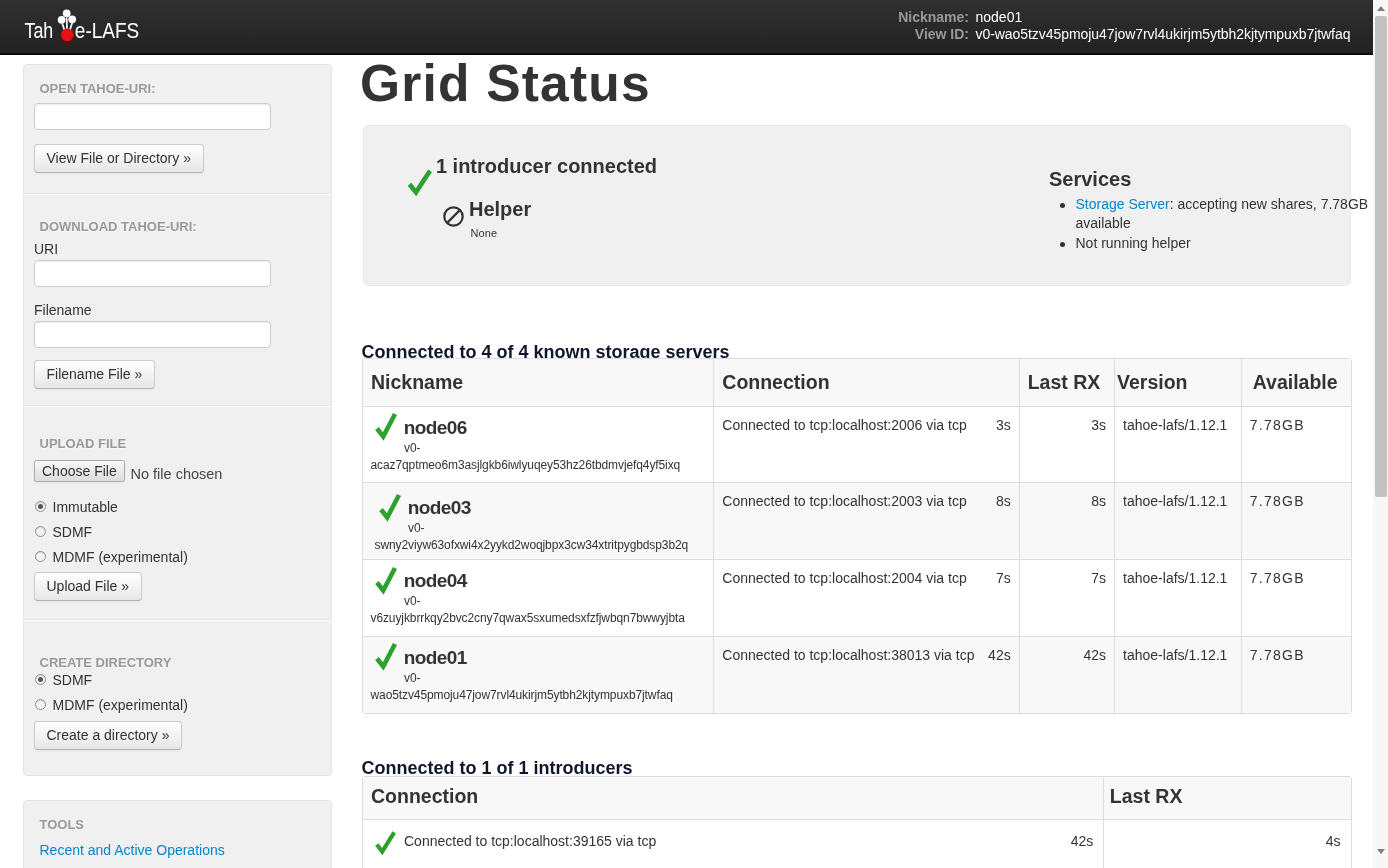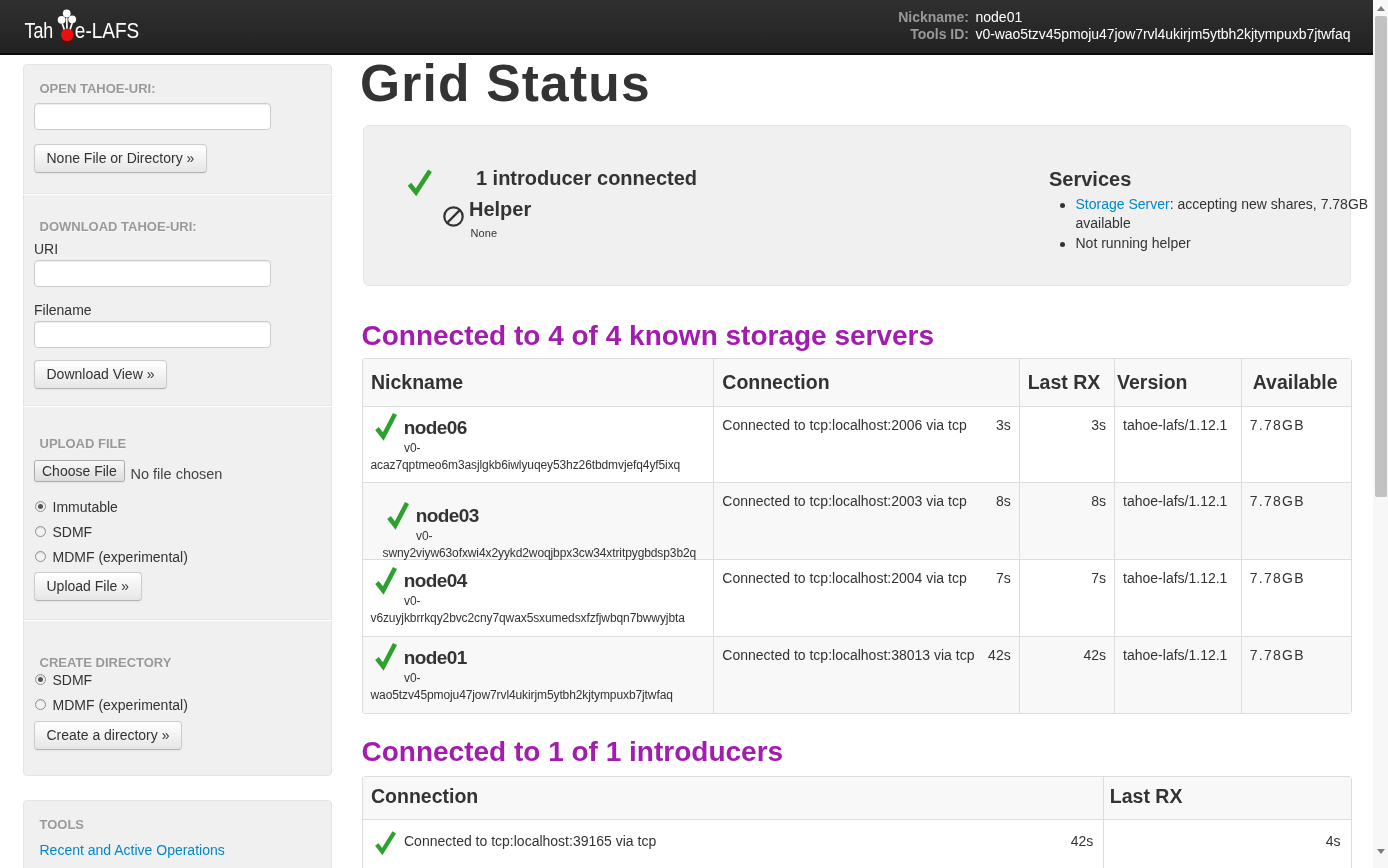--- a/index.html
+++ b/index.html
@@ -40,21 +40,21 @@
 a { color:#0088cc; text-decoration:none; }
 
 
 #h1 { position:absolute; left:360px; top:54.3px; font-size:51.5px; line-height:59px; letter-spacing:1.2px;
   font-weight:bold; color:#333; white-space:nowrap; }
 #hero { position:absolute; left:362.5px; top:125px; width:986px; height:158.5px;
   background:#f0f0f0; border:1px solid #e7e7e7; border-radius:6px; }
 .h20 { position:absolute; font-size:20px; font-weight:bold; line-height:24px; white-space:nowrap; }
 .t14 { position:absolute; font-size:14px; line-height:20px; white-space:nowrap; }
 .t11 { position:absolute; font-size:11px; line-height:14px; white-space:nowrap; }
-.sech { position:absolute; left:361.5px; font-size:28px; font-weight:bold; line-height:30px; white-space:nowrap; color:#a21caf; }
+.sech { position:absolute; left:361.5px; font-size:18px; font-weight:bold; line-height:30px; white-space:nowrap; color:#0f172a;margin-top:16px; }
 .bdot { position:absolute; width:5px; height:5px; border-radius:50%; background:#333; }
 
 
 table { position:absolute; border-collapse:separate; border-spacing:0; table-layout:fixed;
   border:1px solid #ddd; border-left:none; border-radius:4px; font-size:14px; }
 th, td { box-sizing:border-box; border-left:1px solid #ddd; vertical-align:top;
   padding:7.5px 8px 10px 8px; font-size:14px; line-height:20px; text-align:left; }
 th { font-size:19.5px; font-weight:bold; line-height:26px; background:#f8f8f8; padding-top:10px; }
 tbody td { border-top:1px solid #ddd; }
 tbody tr.alt td { background:#f8f8f8; }
@@ -84,35 +84,35 @@
     <line x1="43" y1="29" x2="38.2" y2="15.5" stroke="#fff" stroke-width="1.7"></line>
     <line x1="43.2" y1="29" x2="42.7" y2="9.5" stroke="#fff" stroke-width="1.7"></line>
     <line x1="43.5" y1="29" x2="48.2" y2="15" stroke="#fff" stroke-width="1.7"></line>
     <circle cx="43.3" cy="26.7" r="6.3" fill="#e81010"></circle>
     <circle cx="37.6" cy="11.8" r="3.9" fill="#fff"></circle>
     <circle cx="42.7" cy="5.3" r="3.9" fill="#fff"></circle>
     <circle cx="48.2" cy="11.3" r="3.9" fill="#fff"></circle>
   </svg>
   <div class="nvl" style="left:869px; top:8.5px;">Nickname:</div>
   <div class="nvv" style="left:975.5px; top:8.5px;">node01</div>
-  <div class="nvl" style="left:869px; top:25.5px;">Tools ID:</div>
+  <div class="nvl" style="left:869px; top:25.5px;">View ID:</div>
   <div class="nvv" style="left:975.5px; top:25.5px; letter-spacing:-0.06px;">v0-wao5tzv45pmoju47jow7rvl4ukirjm5ytbh2kjtympuxb7jtwfaq</div>
 </div>
 
 <div id="well1" class="well"></div>
 <div class="navhdr" style="top:81px;">Open Tahoe-URI:</div>
 <div class="ipt" style="top:103px;"></div>
-<div class="btn" style="top:144px;">None File or Directory »</div>
+<div class="btn" style="top:144px;">View File or Directory »</div>
 <div class="divider" style="top:193px; left:22.5px; width:309px;"></div>
 <div class="navhdr" style="top:218.5px;">Download Tahoe-URI:</div>
 <div class="flabel" style="top:239px;">URI</div>
 <div class="ipt" style="top:260px;"></div>
 <div class="flabel" style="top:299.8px;">Filename</div>
 <div class="ipt" style="top:320.5px;"></div>
-<div class="btn" style="top:360px;">Download View »</div>
+<div class="btn" style="top:360px;">Filename File »</div>
 <div class="divider" style="top:405px; left:22.5px; width:309px;"></div>
 <div class="navhdr" style="top:435.5px;">Upload File</div>
 <div class="btn" style="top:460px; left:33.5px; height:14px; padding:3px 7.5px; line-height:15px; border-radius:2.5px; border-color:#aaa; background:linear-gradient(#f8f8f8,#ddd);">Choose File</div>
 <div class="t14" style="left:130.5px; top:464px; font-size:14.5px; color:#454545;">No file chosen</div>
 <div class="radio on" style="top:500.5px;"></div>
 <div class="rlabel" style="top:496.5px;">Immutable</div>
 <div class="radio" style="top:525.5px;"></div>
 <div class="rlabel" style="top:521.5px;">SDMF</div>
 <div class="radio" style="top:551px;"></div>
 <div class="rlabel" style="top:547px;">MDMF (experimental)</div>
@@ -127,21 +127,21 @@
 
 <div id="well2" class="well"></div>
 <div class="navhdr" style="top:816.5px;">Tools</div>
 <div class="t14" style="left:39.5px; top:840px;"><a href="#">Recent and Active Operations</a></div>
 
 <div id="h1">Grid Status</div>
 <div id="hero"></div>
 <svg style="position:absolute; left:407px; top:167.5px;" width="26" height="30" viewBox="0 0 26 30">
   <path d="M2.5 16.3 L9 24.3 L23 2.8" fill="none" stroke="#2da12d" stroke-width="4.6"></path>
 </svg>
-<div class="h20" style="left:435.9px; top:166px;margin-left:40px;">1 introducer connected</div>
+<div class="h20" style="left:435.9px; top:154px;">1 introducer connected</div>
 <svg style="position:absolute; left:442.5px; top:206px;" width="21" height="21" viewBox="0 0 21 21">
   <circle cx="10.5" cy="10.5" r="9.2" fill="none" stroke="#333" stroke-width="2.2"></circle>
   <line x1="3.9" y1="17.1" x2="17.1" y2="3.9" stroke="#333" stroke-width="2.2"></line>
 </svg>
 <div class="h20" style="left:469px; top:197px;">Helper</div>
 <div class="t11" style="left:470.5px; top:226px; letter-spacing:0.1px;">None</div>
 <div class="h20" style="left:1049px; top:166.5px;">Services</div>
 <div class="bdot" style="left:1060px; top:203px;"></div>
 <div class="t14" style="left:1075.5px; top:194px;"><a href="#">Storage Server</a>: accepting new shares, 7.78GB</div>
 <div class="t14" style="left:1075.5px; top:213px;">available</div>
@@ -178,21 +178,21 @@
         <div class="nid" style="left:41px; top:34px;">v0-</div>
         <div class="nid" style="left:7.5px; top:51px;">acaz7qptmeo6m3asjlgkb6iwlyuqey53hz26tbdmvjefq4yf5ixq</div>
       </div>
           </td>
       <td><span class="rr">3s</span>Connected to tcp:localhost:2006 via tcp</td>
       <td style="text-align:right;">3s</td>
       <td>tahoe-lafs/1.12.1</td>
       <td style="letter-spacing:1.3px;">7.78GB</td>
     </tr>
     <tr class="alt" style="height:76.9px;">
-      <td style="padding:12px;">
+      <td style="padding:4px;">
             <div class="cellrel">
         <svg style="position:absolute; left:11.8px; top:4.4px;" width="24" height="32" viewBox="0 0 24 32">
                 <path d="M2.0 17.5 L8.2 25.5 L20.0 3.0" fill="none" stroke="#2da12d" stroke-width="4.6"></path>
               </svg>
         <div class="nname" style="left:40.8px; top:10.6px;">node03</div>
         <div class="nid" style="left:41px; top:34px;">v0-</div>
         <div class="nid" style="left:7.5px; top:51px;">swny2viyw63ofxwi4x2yykd2woqjbpx3cw34xtritpygbdsp3b2q</div>
       </div>
           </td>
       <td><span class="rr">8s</span>Connected to tcp:localhost:2003 via tcp</td>

